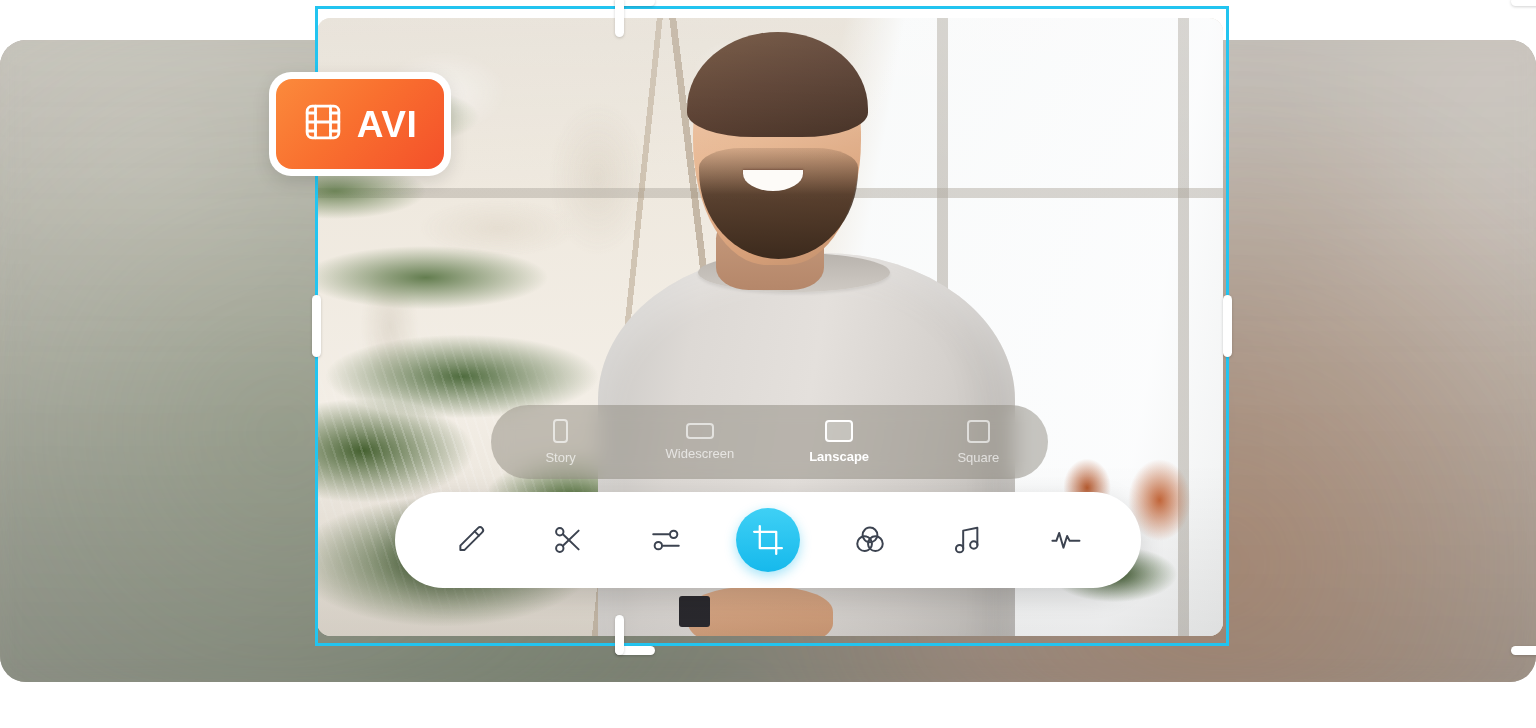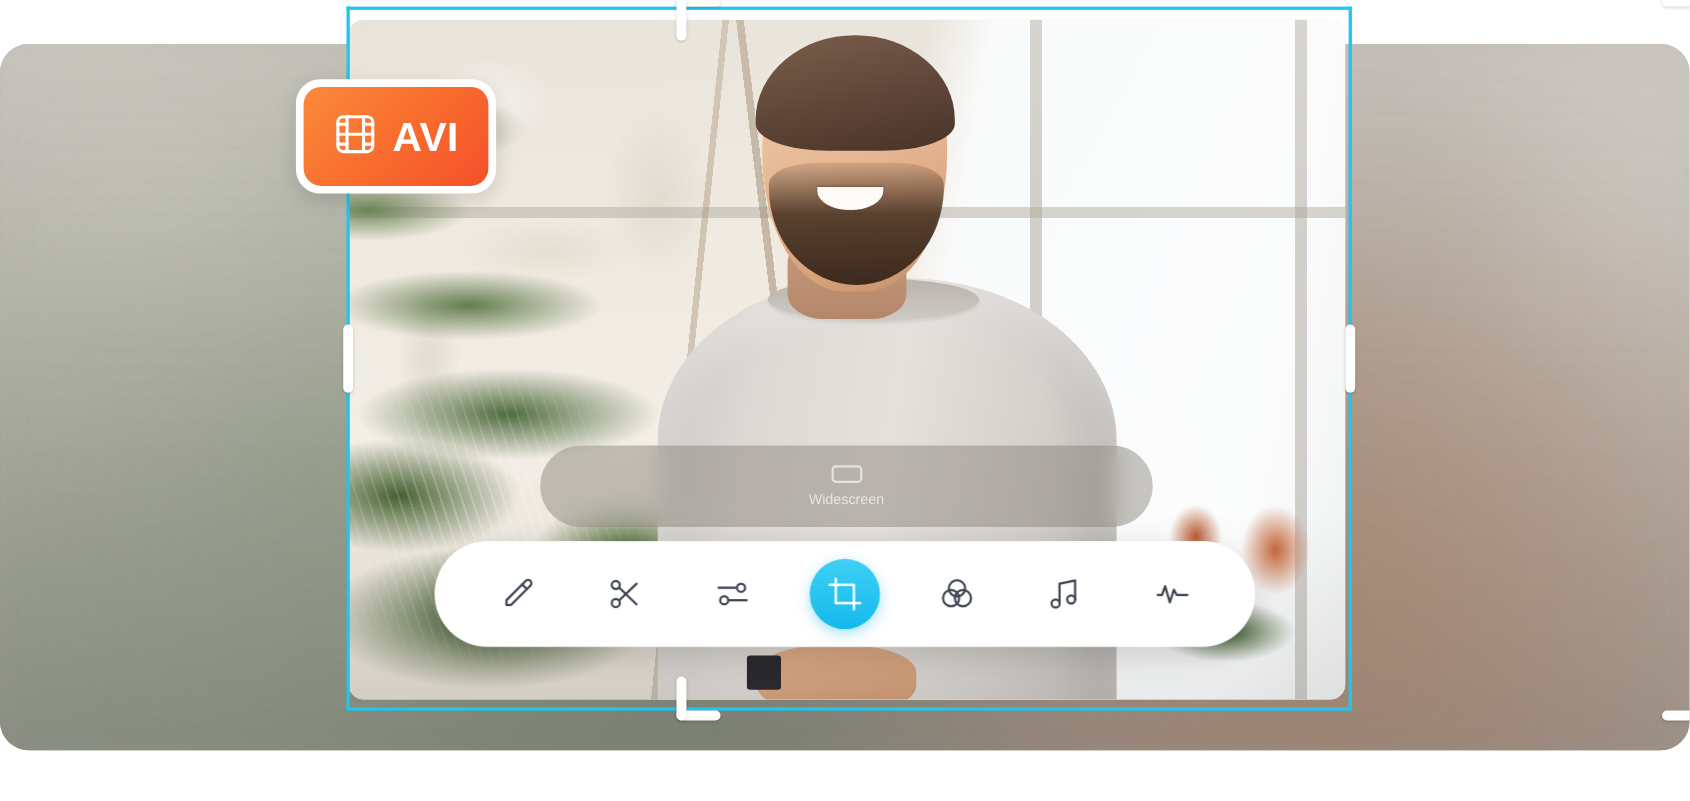--- a/index.html
+++ b/index.html
@@ -482,22 +482,34 @@
           <line x1="16.5" y1="12" x2="21.5" y2="12"></line>
           <line x1="16.5" y1="17.4" x2="21.5" y2="17.4"></line>
         </svg>
       </span>
       <span class="avi-label">AVI</span>
     </div>
   </div>
 
   <div class="ratio-bar">
     <div class="ratio-item">
+      <div class="ratio-icon ri-story"></div>
+      <div class="ratio-label">Story</div>
+    </div>
+    <div class="ratio-item">
       <div class="ratio-icon ri-widescreen"></div>
       <div class="ratio-label">Widescreen</div>
+    </div>
+    <div class="ratio-item active">
+      <div class="ratio-icon ri-landscape"></div>
+      <div class="ratio-label">Lanscape</div>
+    </div>
+    <div class="ratio-item">
+      <div class="ratio-icon ri-square"></div>
+      <div class="ratio-label">Square</div>
     </div>
   </div>
 
   <div class="toolbar">
 
     <div class="tool-btn">
       <span>
         <svg width="34" height="34" viewBox="0 0 24 24" fill="none" stroke="#3c4350" stroke-width="1.4" stroke-linecap="round" stroke-linejoin="round">
           <path d="M17.6 3.6a2.1 2.1 0 0 1 3 3L8.2 19H5.2v-3z"></path>
           <path d="M15.3 5.9l3 3"></path>

